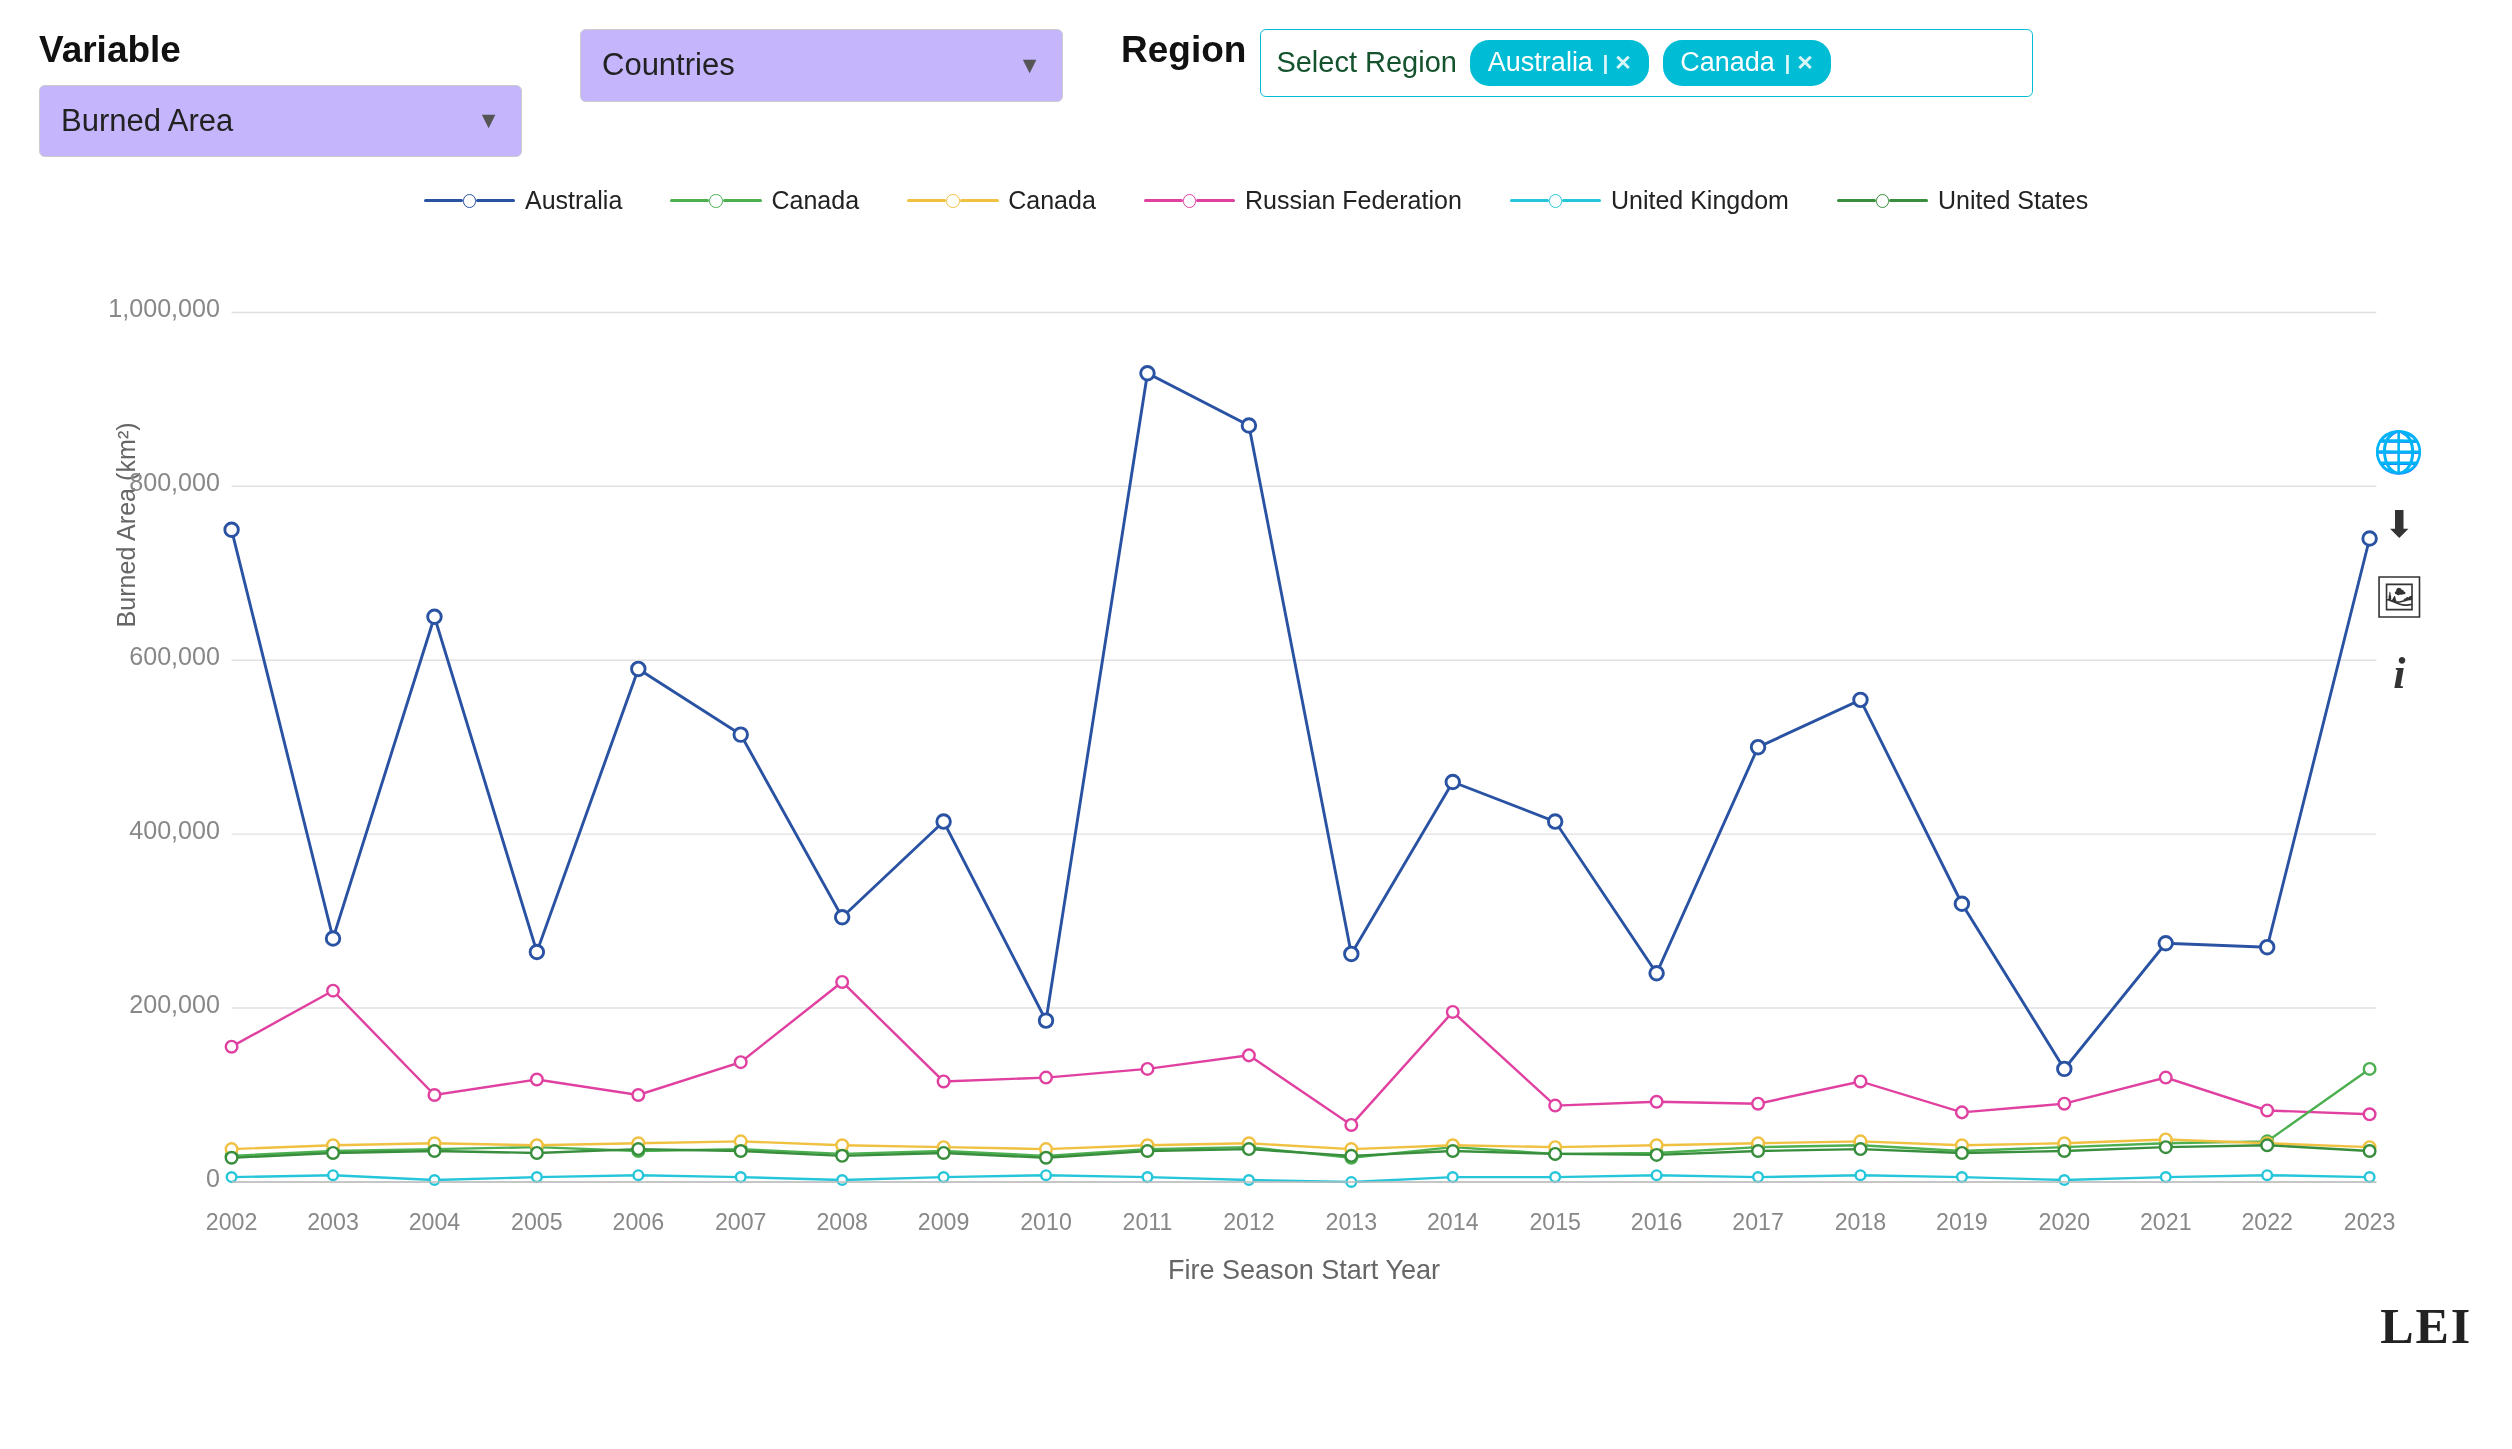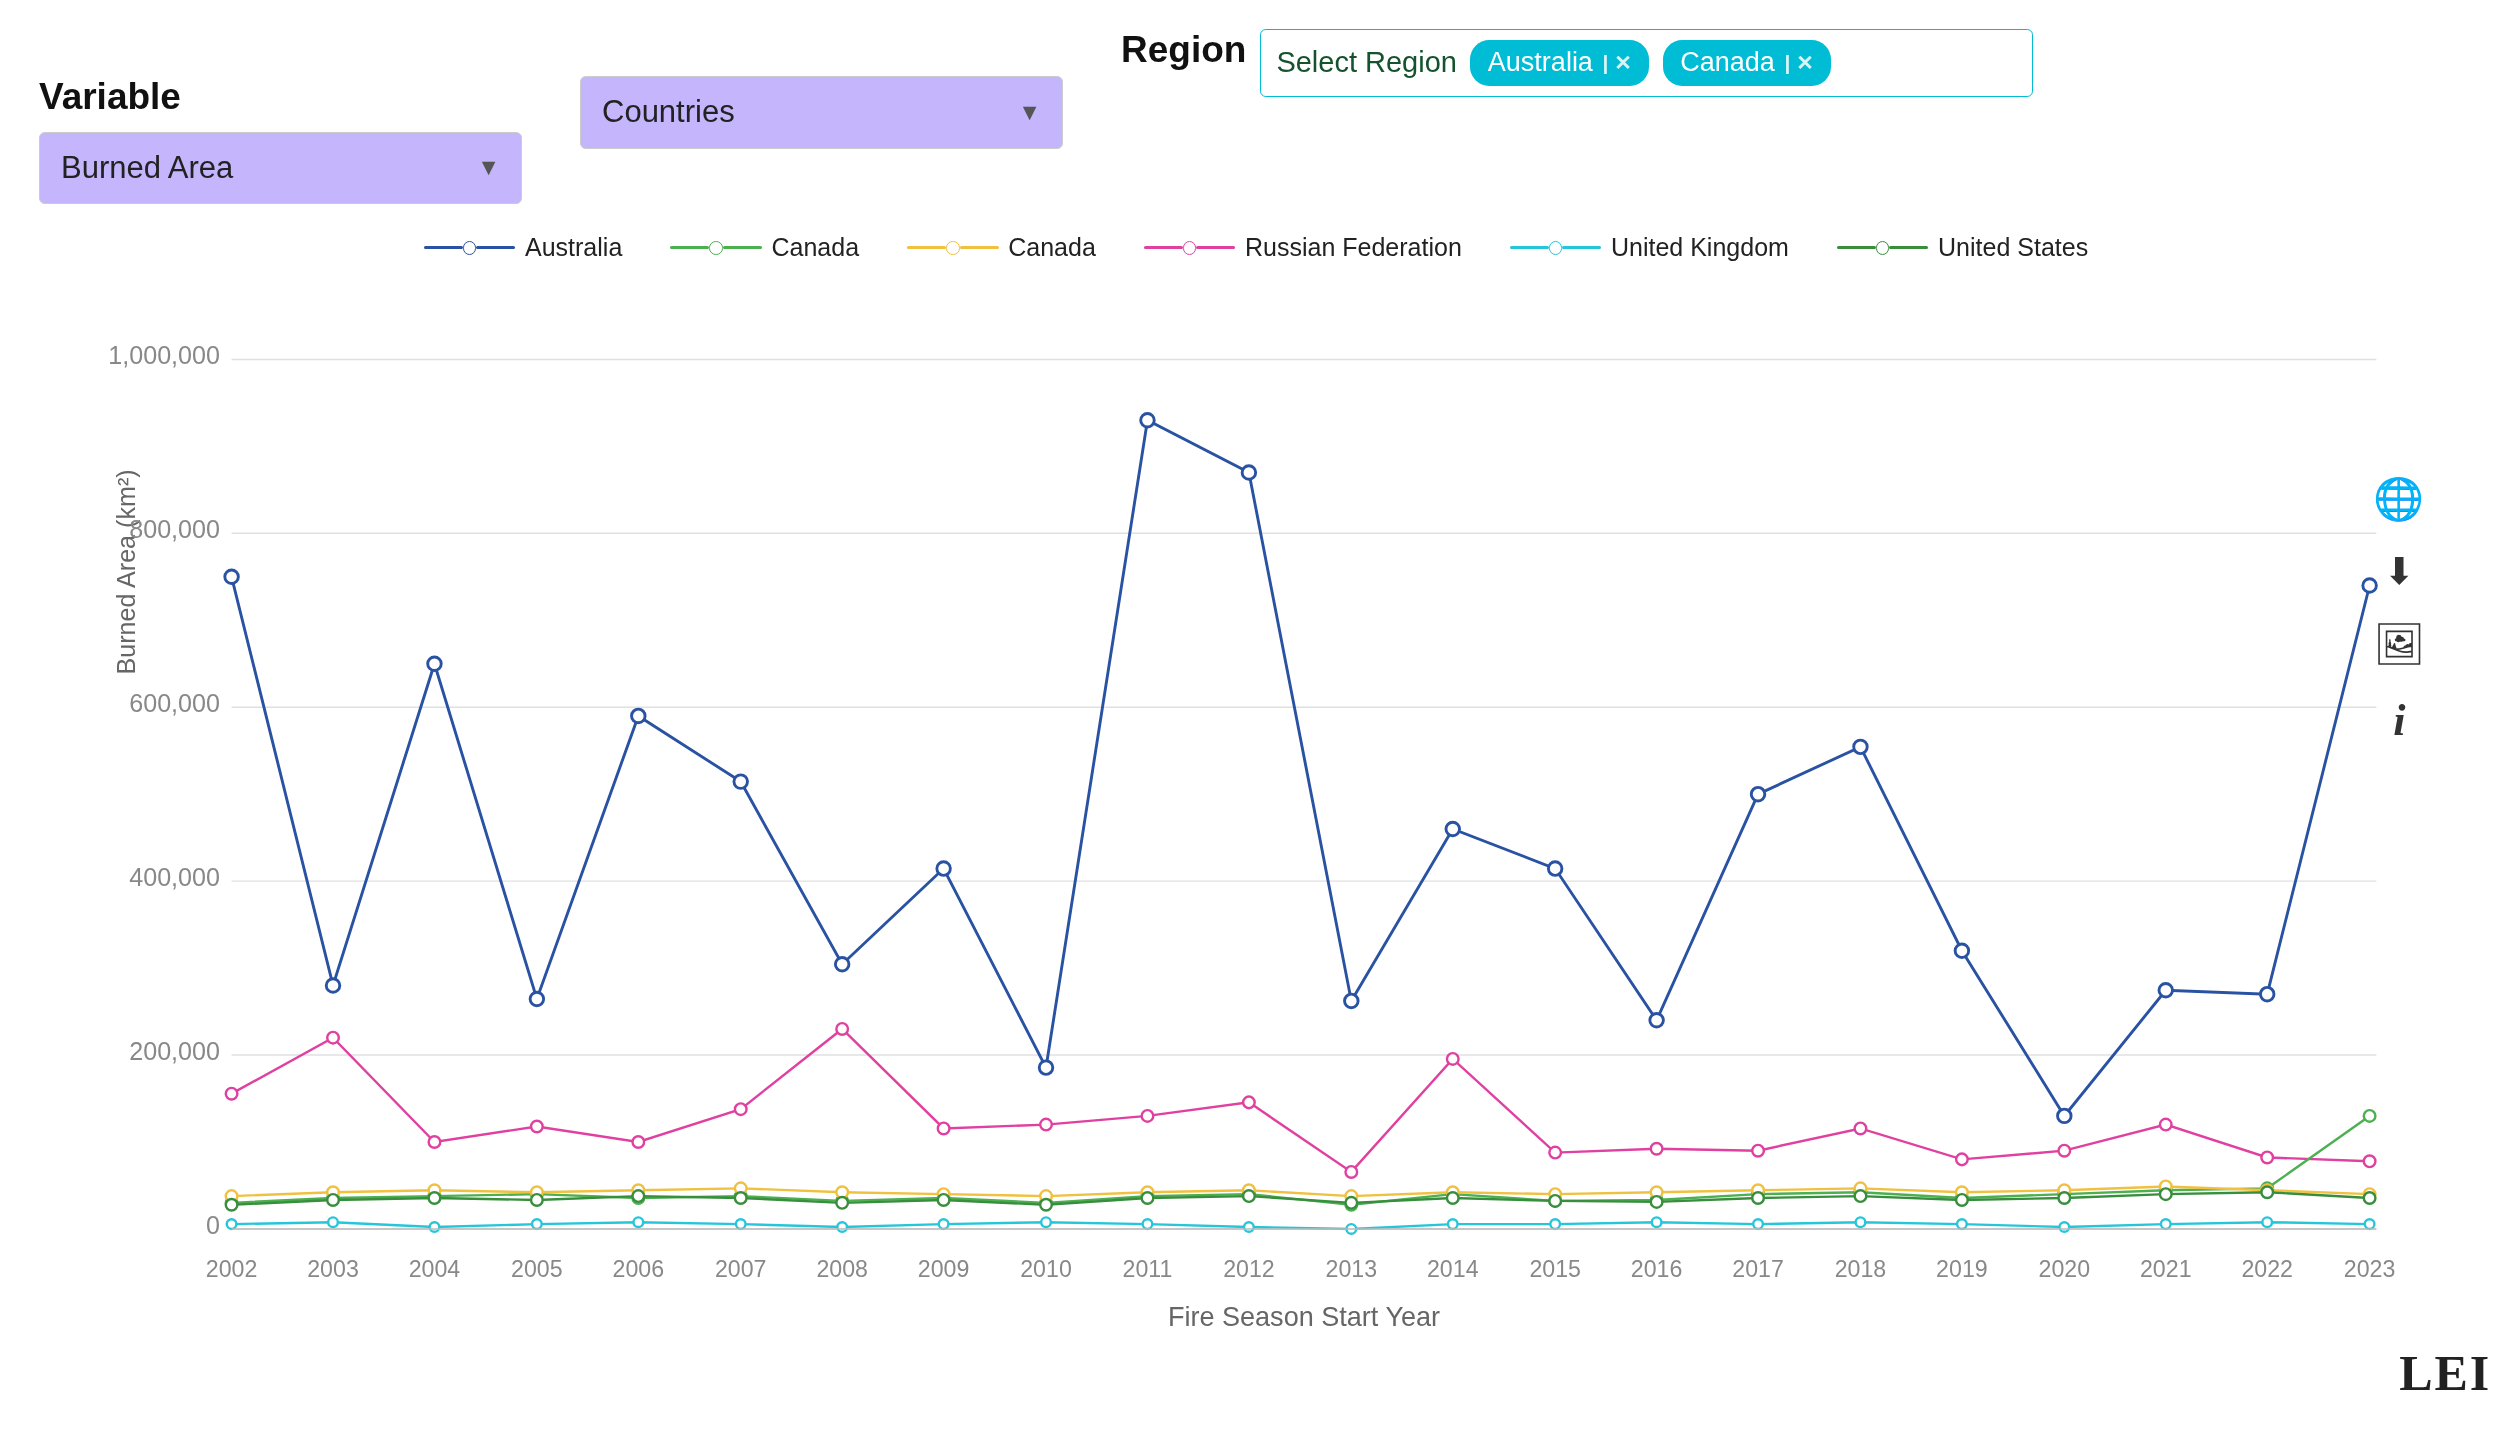--- a/index.html
+++ b/index.html
@@ -9,21 +9,20 @@
       display: flex;
       align-items: flex-start;
       padding: 29px 39px 19.3px 39px;
       gap: 58px;
     }
 
     .control-group {
       display: flex;
       flex-direction: column;
       gap: 13.5px;
-      margin-top: 47px;
     }
 
     .control-label {
       font-size: 37px;
       font-weight: 700;
       color: #111;
     }
 
     .dropdown-select {
       display: flex;
@@ -571,15 +570,15 @@
       <circle cx="2267" cy="942" r="6" fill="#fff" stroke="#388e3c" stroke-width="2.5"></circle>
       <circle cx="2373" cy="948" r="6" fill="#fff" stroke="#388e3c" stroke-width="2.5"></circle>
 
       <line x1="160" y1="980" x2="2380" y2="980" stroke="#bbb" stroke-width="1.5"></line>
 
       <text x="1270" y="1080" font-size="28" fill="#666" text-anchor="middle">Fire Season Start Year</text>
     </svg>
 
   </div>
 
-  <div style="position:absolute; bottom: 19.3px; right: 21px; font-size: 50px; font-weight: 900; color: #222; font-family: 'Georgia', serif; letter-spacing: 1.9px;">LEI</div>
+  <div style="position:absolute; bottom: 19.3px; right: 40px; font-size: 50px; font-weight: 900; color: #222; font-family: 'Georgia', serif; letter-spacing: 1.9px;">LEI</div>
 </div>
 
 
 </body></html>

